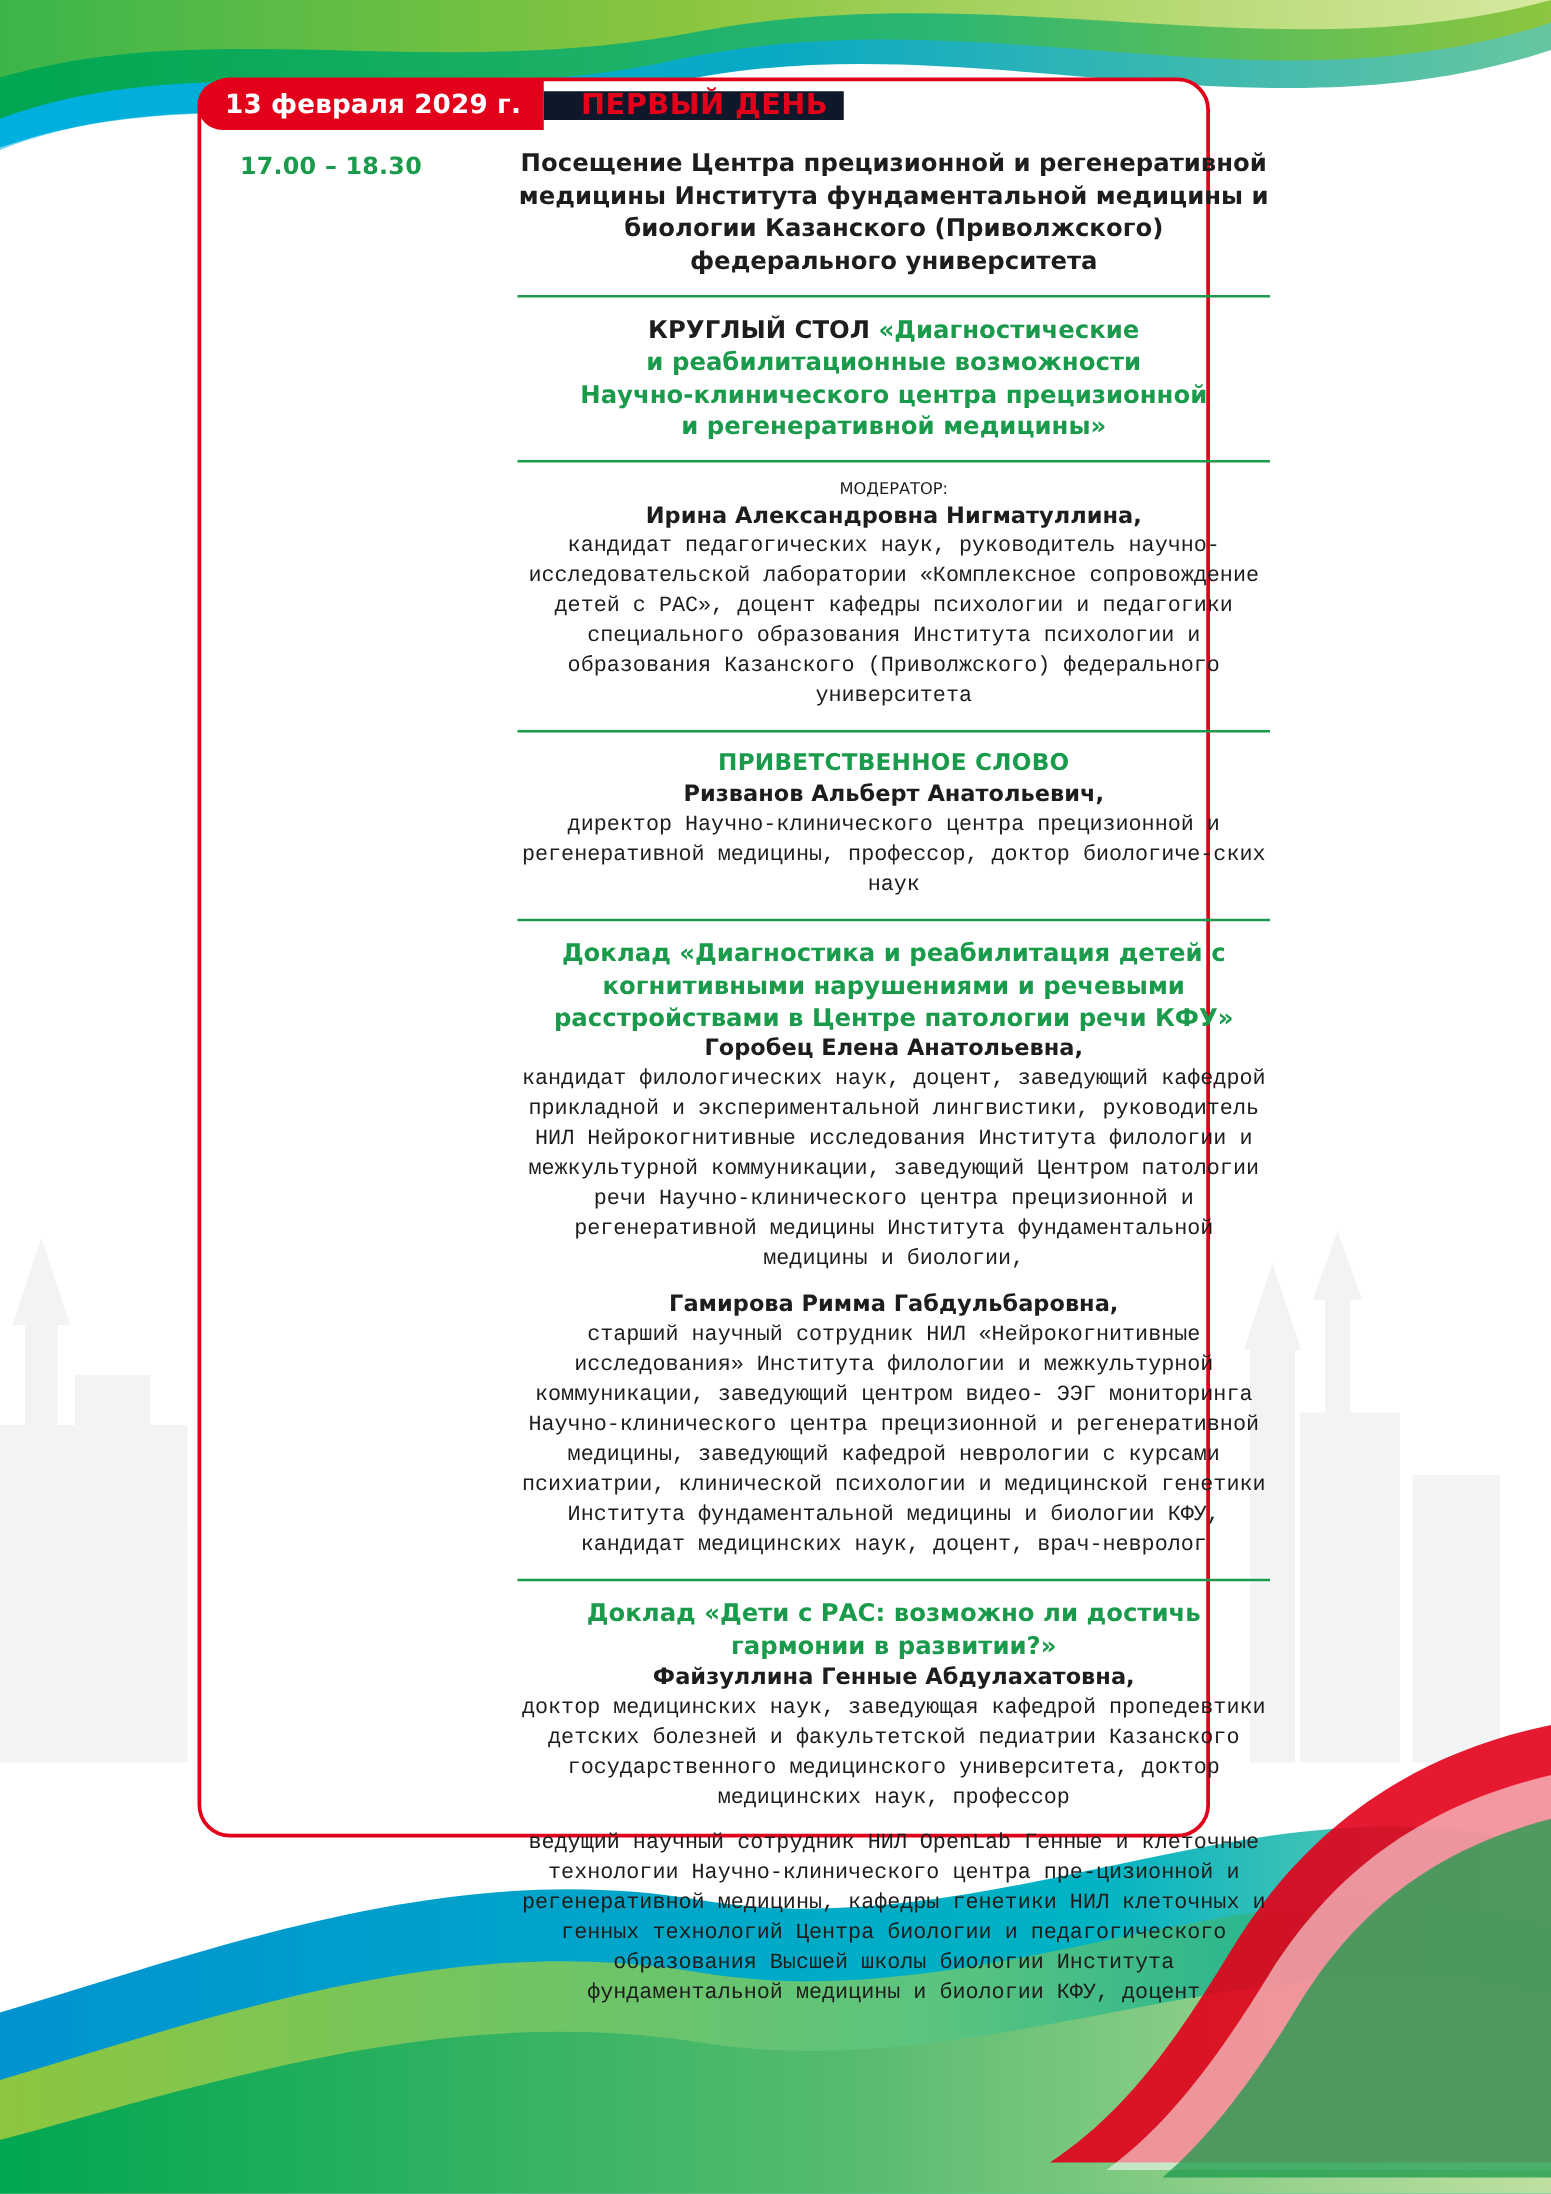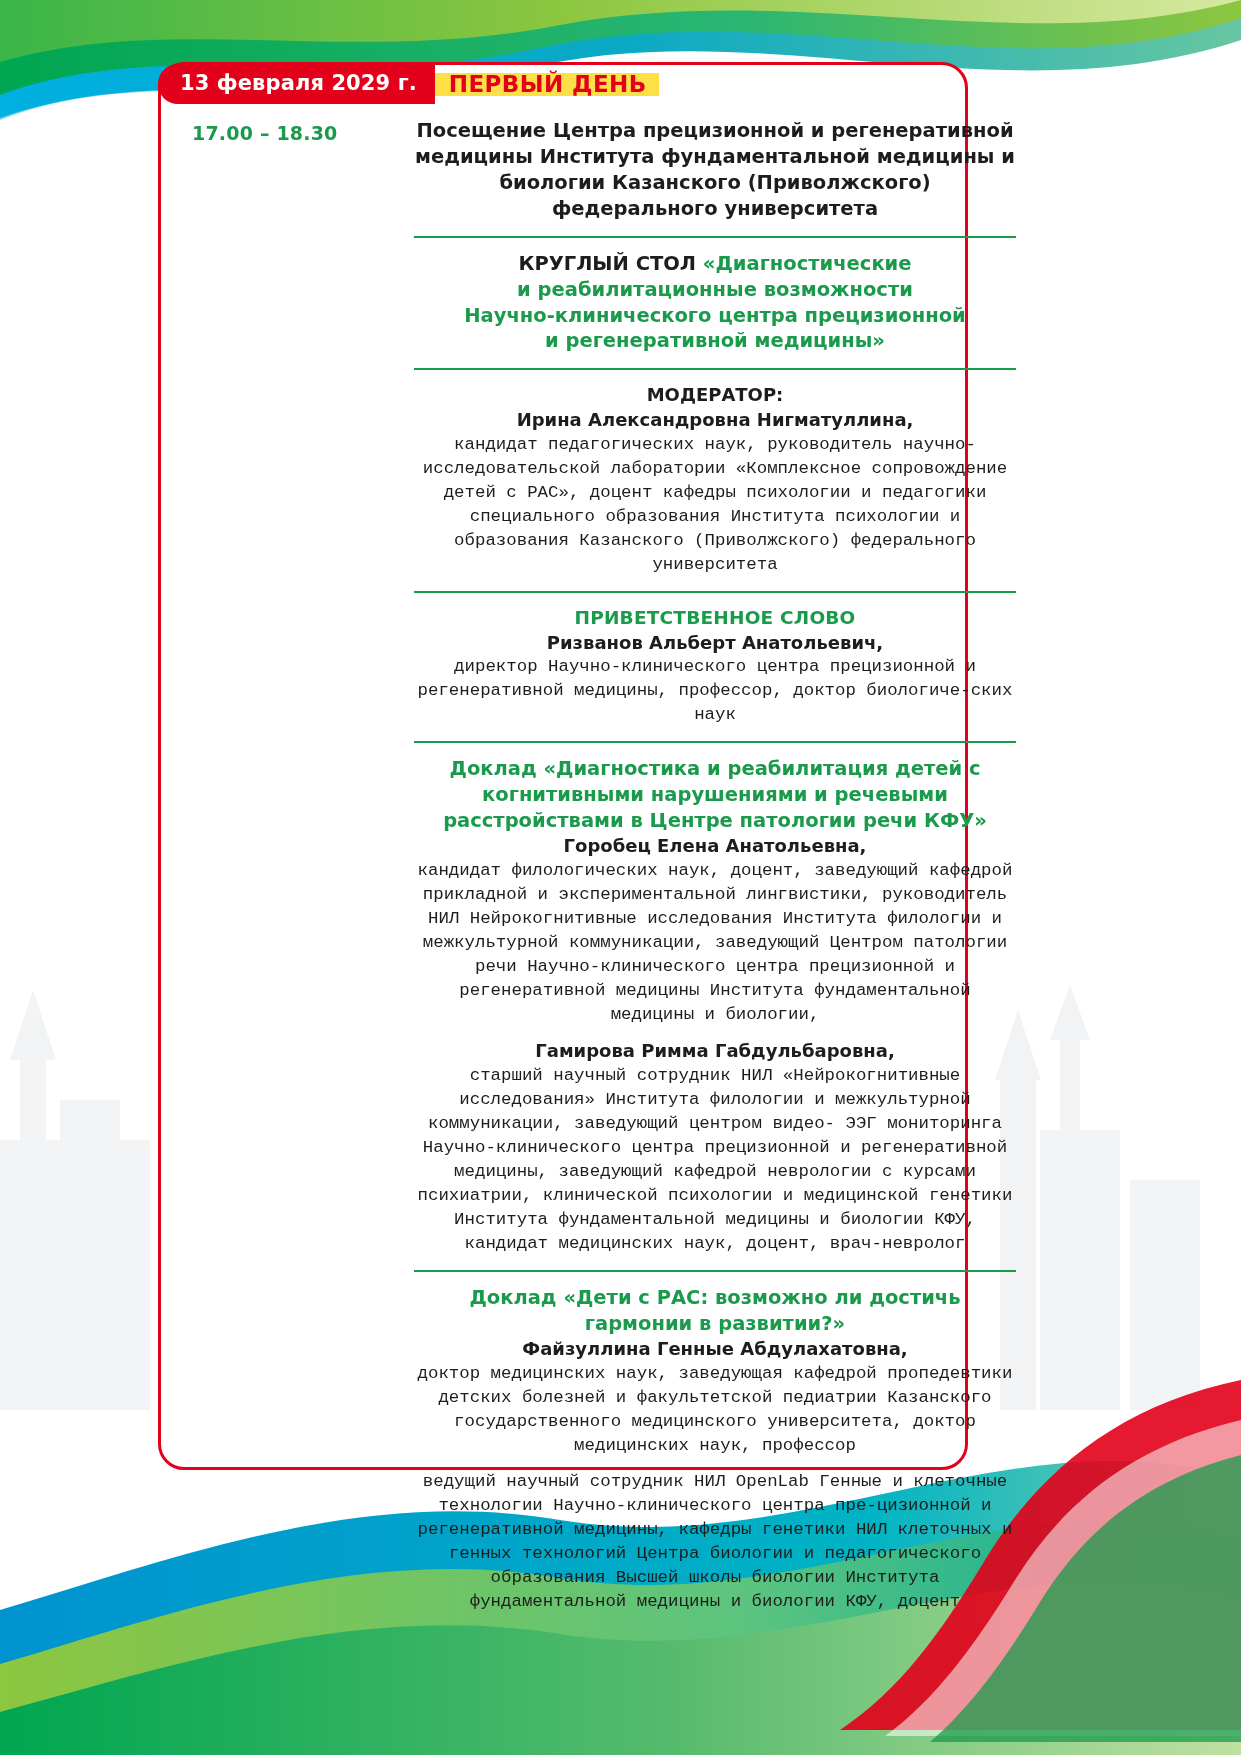--- a/index.html
+++ b/index.html
@@ -56,24 +56,24 @@
     padding: 9px 18px 10px 22px;
     border-radius: 22px 0 0 22px;
     letter-spacing: 0.1px;
     line-height: 1;
     white-space: nowrap;
   }
   .day-title {
     color: #e2001a;
     font-weight: bold;
     font-size: 23px;
-    padding-left: 14px;
+    padding-left: 30px;
     letter-spacing: 0.4px;
     white-space: nowrap;
-    background: #fde047;
+    background: #0f172a;
     padding-right: 12px;
     line-height: 1;
   }
 
   
   .content {
     position: absolute;
     left: 158px;
     top: 62px;
     width: 898px;
@@ -116,22 +116,22 @@
     color: #1d1d1b;
     line-height: 1.33;
   }
   .ttl-green {
     font-size: 19.5px;
     font-weight: bold;
     color: #1a9a4b;
     line-height: 1.33;
   }
   .label-dark {
-    font-size: 18px;
-    font-weight: bold;
+    font-size: 13px;
+    font-weight: normal;
     color: #1d1d1b;
     line-height: 1.35;
   }
   .label-green {
     font-size: 18.5px;
     font-weight: bold;
     color: #1a9a4b;
     line-height: 1.35;
     letter-spacing: 0.2px;
   }

